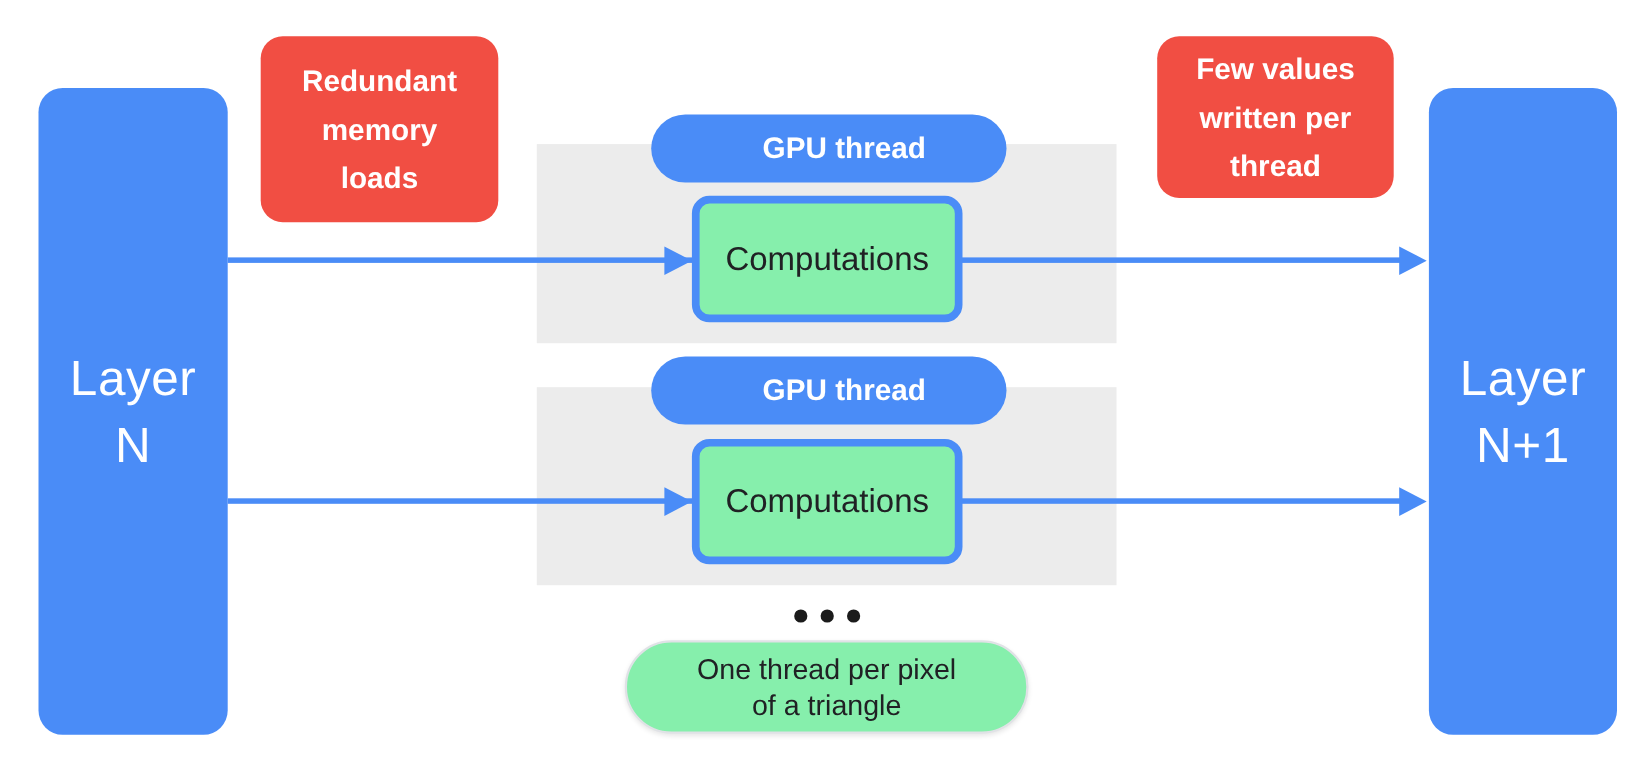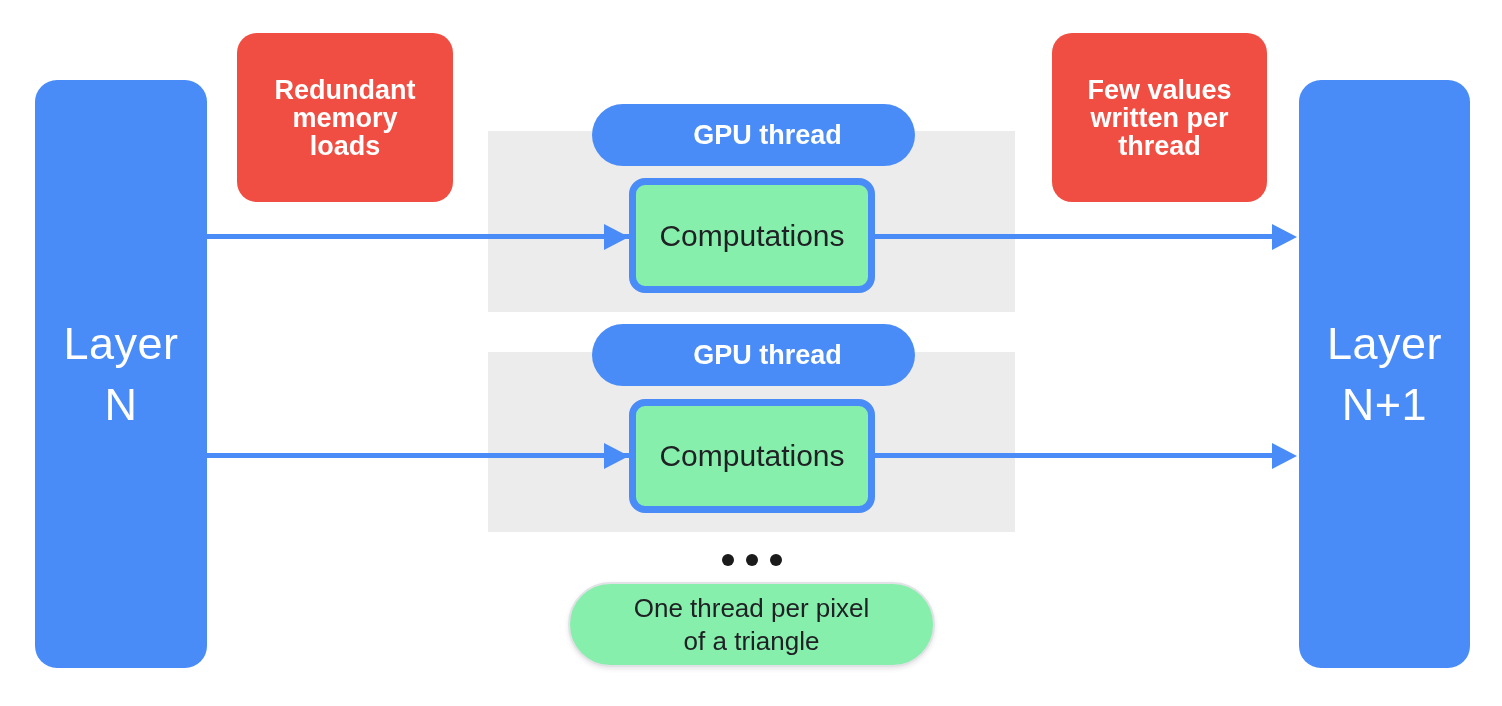--- a/index.html
+++ b/index.html
@@ -47,24 +47,24 @@
   .callout {
     background: var(--red);
     color: #ffffff;
     font-weight: 700;
     display: flex;
     align-items: center;
     justify-content: center;
     text-align: center;
     z-index: 5;
   }
-  .callout-text { font-size: 27px; line-height: 28px; }
+  .callout-text { font-size: 27px; line-height: 44px; }
   .callout-memory { left: 237px;  top: 33px; width: 216px; height: 169px; border-radius: 20px; }
   .callout-compute { left: 538px; top: 33px; width: 430px; height: 55px;  border-radius: 28px; }
-  .callout-writes { left: 1052px; top: 33px; width: 215px; height: 169px; border-radius: 20px; }
+  .callout-writes { left: 1052px; top: 33px; width: 215px; height: 147px; border-radius: 20px; }
   .callout-compute .callout-text { line-height: 27px; }
 
   
   .lane {
     background: var(--lane);
     z-index: 1;
   }
   .lane-1 { left: 488px; top: 131px; width: 527px; height: 181px; }
   .lane-2 { left: 488px; top: 352px; width: 527px; height: 180px; }
 

